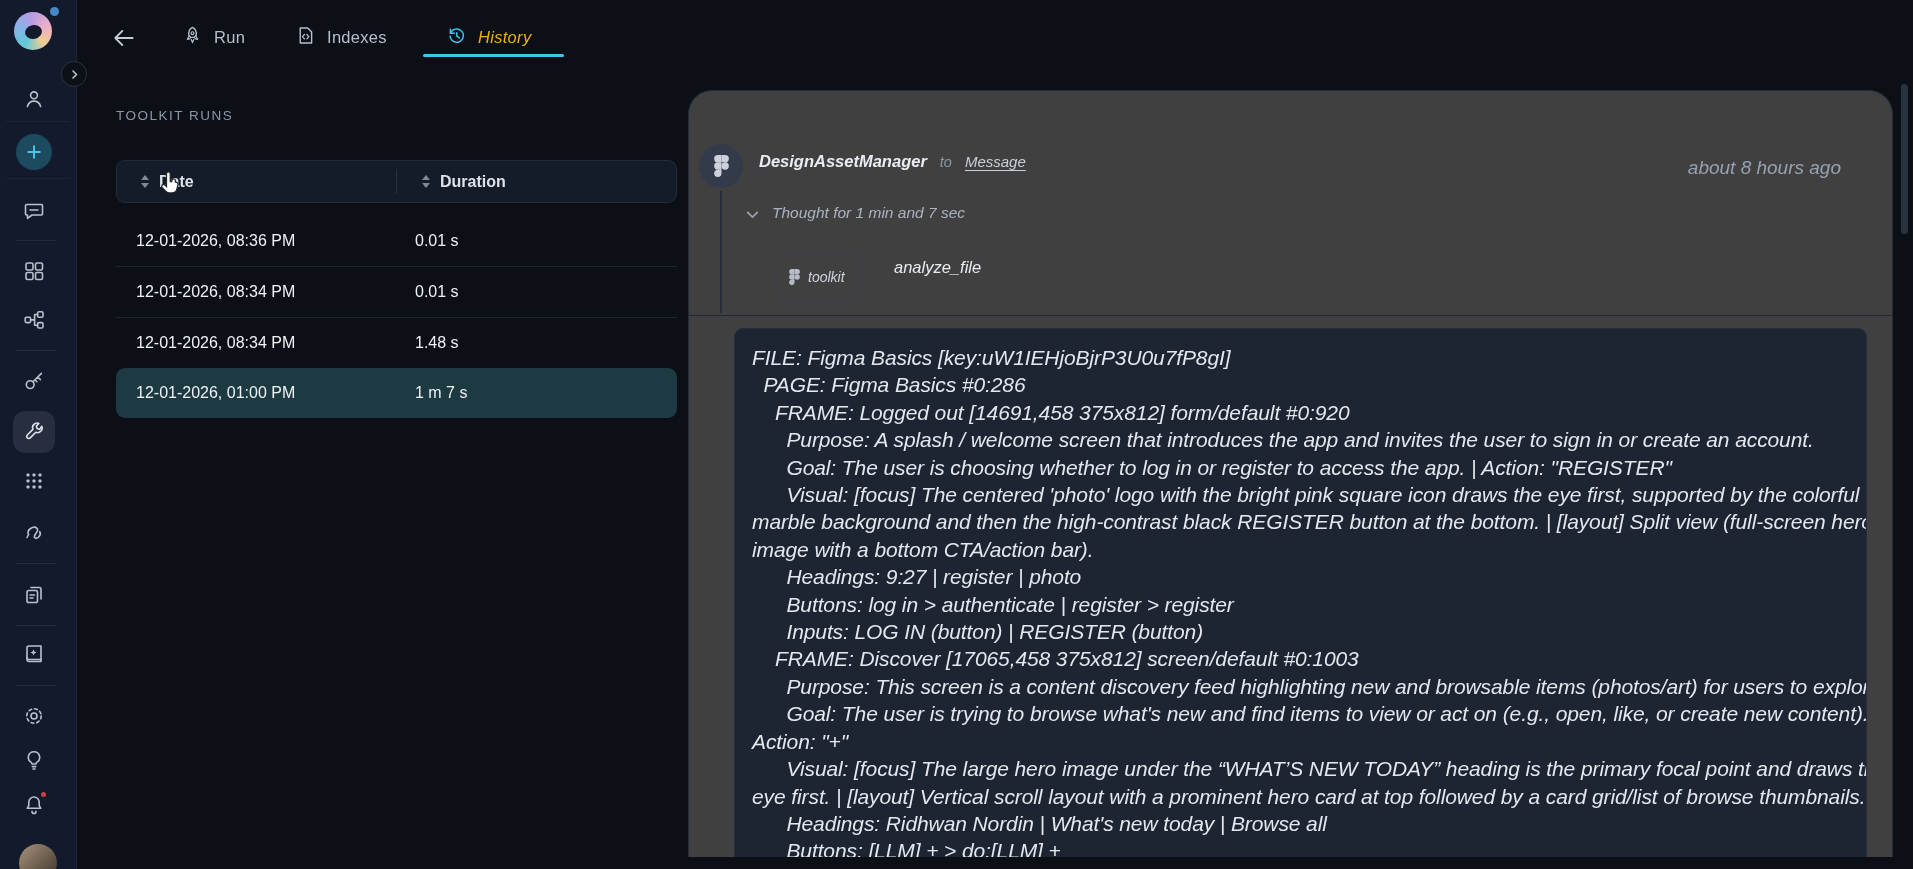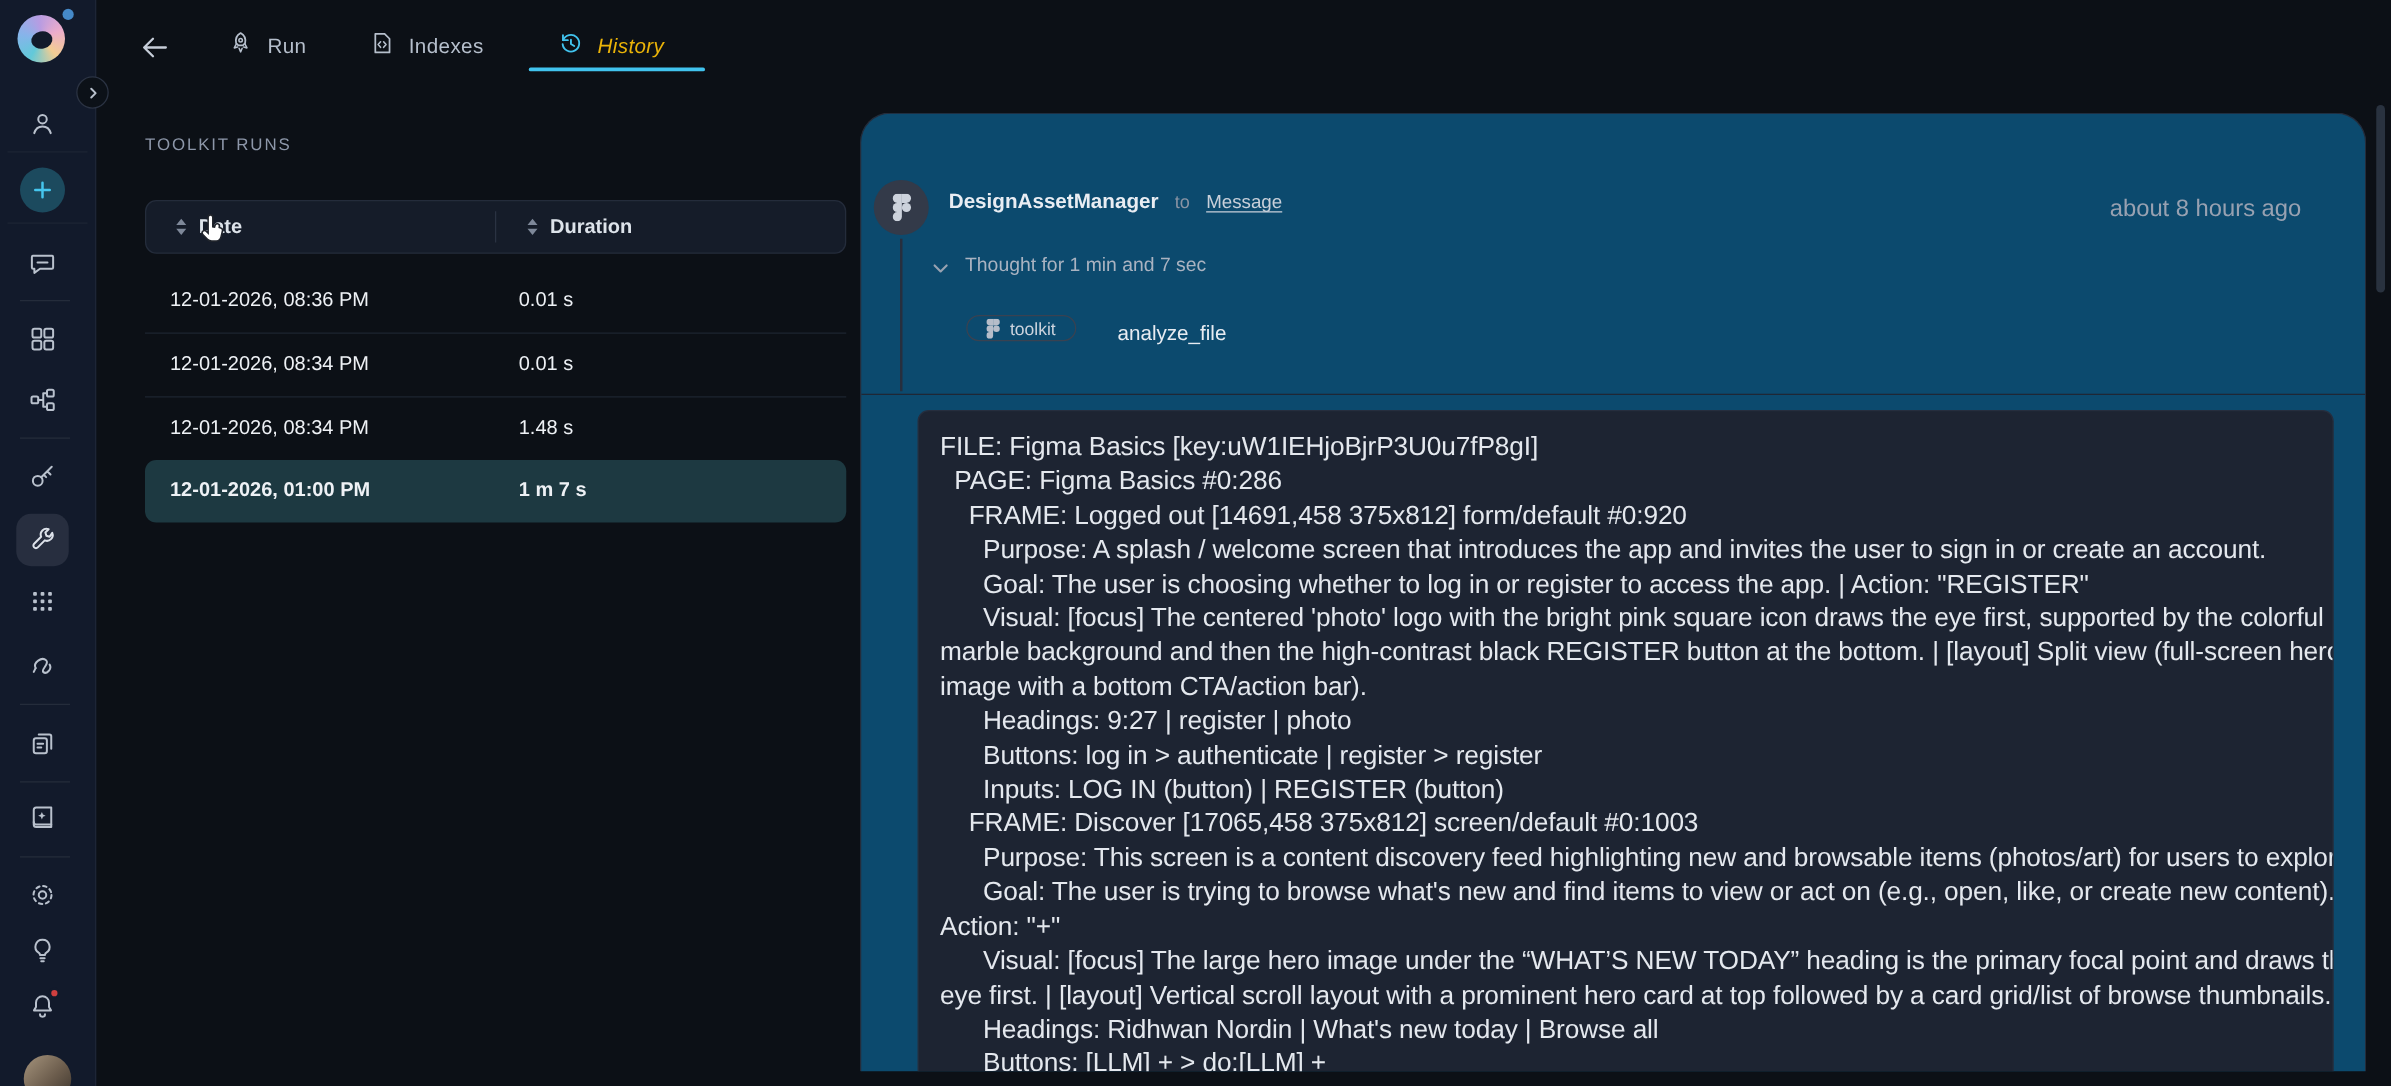--- a/index.html
+++ b/index.html
@@ -49,38 +49,38 @@
   .th { display:flex; align-items:center; gap:10px; font-size:16px; font-weight:700; color:#dde3ea; cursor:pointer; }
   .th-date { padding-left:24px; width:279px; }
   .th-dur  { padding-left:26px; }
   .th-divider { position:absolute; left:279px; top:8px; bottom:8px; width:1px; background:#2a3242; }
   .sort { display:flex; flex-direction:column; gap:3px; }
   .tri-up { width:0; height:0; border-left:4.5px solid transparent; border-right:4.5px solid transparent; border-bottom:5.5px solid #7e8899; }
   .tri-down { width:0; height:0; border-left:4.5px solid transparent; border-right:4.5px solid transparent; border-top:5.5px solid #7e8899; }
   .trow { position:absolute; left:116px; width:561px; height:50px; display:flex; align-items:center;
     font-size:16px; color:#eef1f5; cursor:pointer; }
   .trow .c-date { padding-left:20px; width:299px; }
-  .trow.selected { background:#1d3941; border-radius:9px;font-weight:bold; }
+  .trow.selected { background:#1d3941; border-radius:9px; }
   .row-sep { position:absolute; left:116px; width:561px; height:1px; background:#1c2431; }
 
   
   .panel { position:absolute; left:688px; top:90px; width:1205px; height:767px;
-    background:#0c4a6e; border:1px solid #242c3b; border-bottom:none;
-    border-radius:24px 24px 0 0; overflow:hidden; }
+    background:#404040; border:1px solid #242c3b; border-bottom:none;
+    border-radius:24px 24px 0 0; overflow:hidden;font-style:italic; }
   .msg-avatar { position:absolute; left:10px; top:53px; width:44px; height:44px; border-radius:50%;
     background:#333a49; display:flex; align-items:center; justify-content:center; }
   .connector { position:absolute; left:31px; top:100px; width:2px; height:122px; background:#272f3e; }
   .msg-head { position:absolute; left:70px; top:61px; height:28px; display:flex; align-items:baseline; gap:13px; }
   .agent-name { font-size:16.5px; font-weight:700; color:#e9edf3; }
   .to-label { font-size:14.5px; color:#8a94a4; }
   .msg-link { font-size:15px; color:#c9d0da; text-decoration:underline; text-underline-offset:3px; cursor:pointer; }
   .timestamp { position:absolute; right:51px; top:66px; font-size:19px; color:#98a1b1; }
   .thought-row { position:absolute; left:56px; top:113px; display:flex; align-items:flex-end; gap:12px;
     color:#aab3c1; font-size:15.5px; cursor:pointer; }
-  .chip { position:absolute; left:84px; top:161px; height:21px; border:1px solid #3a4251; border-radius:17px;
+  .chip { position:absolute; left:84px; top:161px; height:49px; border:1px solid #3a4251; border-radius:17px;
     display:flex; align-items:center; gap:8px; padding:0 15px; cursor:default; }
   .chip-label { font-size:14px; color:#ccd3dd; }
   .tool-name { position:absolute; left:205px; top:167px; font-size:16.5px; font-weight:500; color:#e8ecf2; }
   .sec-div { position:absolute; left:0; right:0; top:224px; height:1px; background:#1f2735; }
   .codeblock { position:absolute; left:45px; top:237px; width:1133px; height:560px;
     background:#1d2432; border:1px solid #262e3e; border-radius:9px; padding:15px 17px; overflow:hidden; }
   .codeblock pre { font-family:"Liberation Sans", sans-serif; font-size:21px; line-height:27.4px;
     color:#e4e8ee; white-space:pre; letter-spacing:-0.1px; }
 
   .scroll-thumb { position:absolute; left:1901px; top:84px; width:7px; height:150px; border-radius:4px; background:#29323f; cursor:pointer; }

